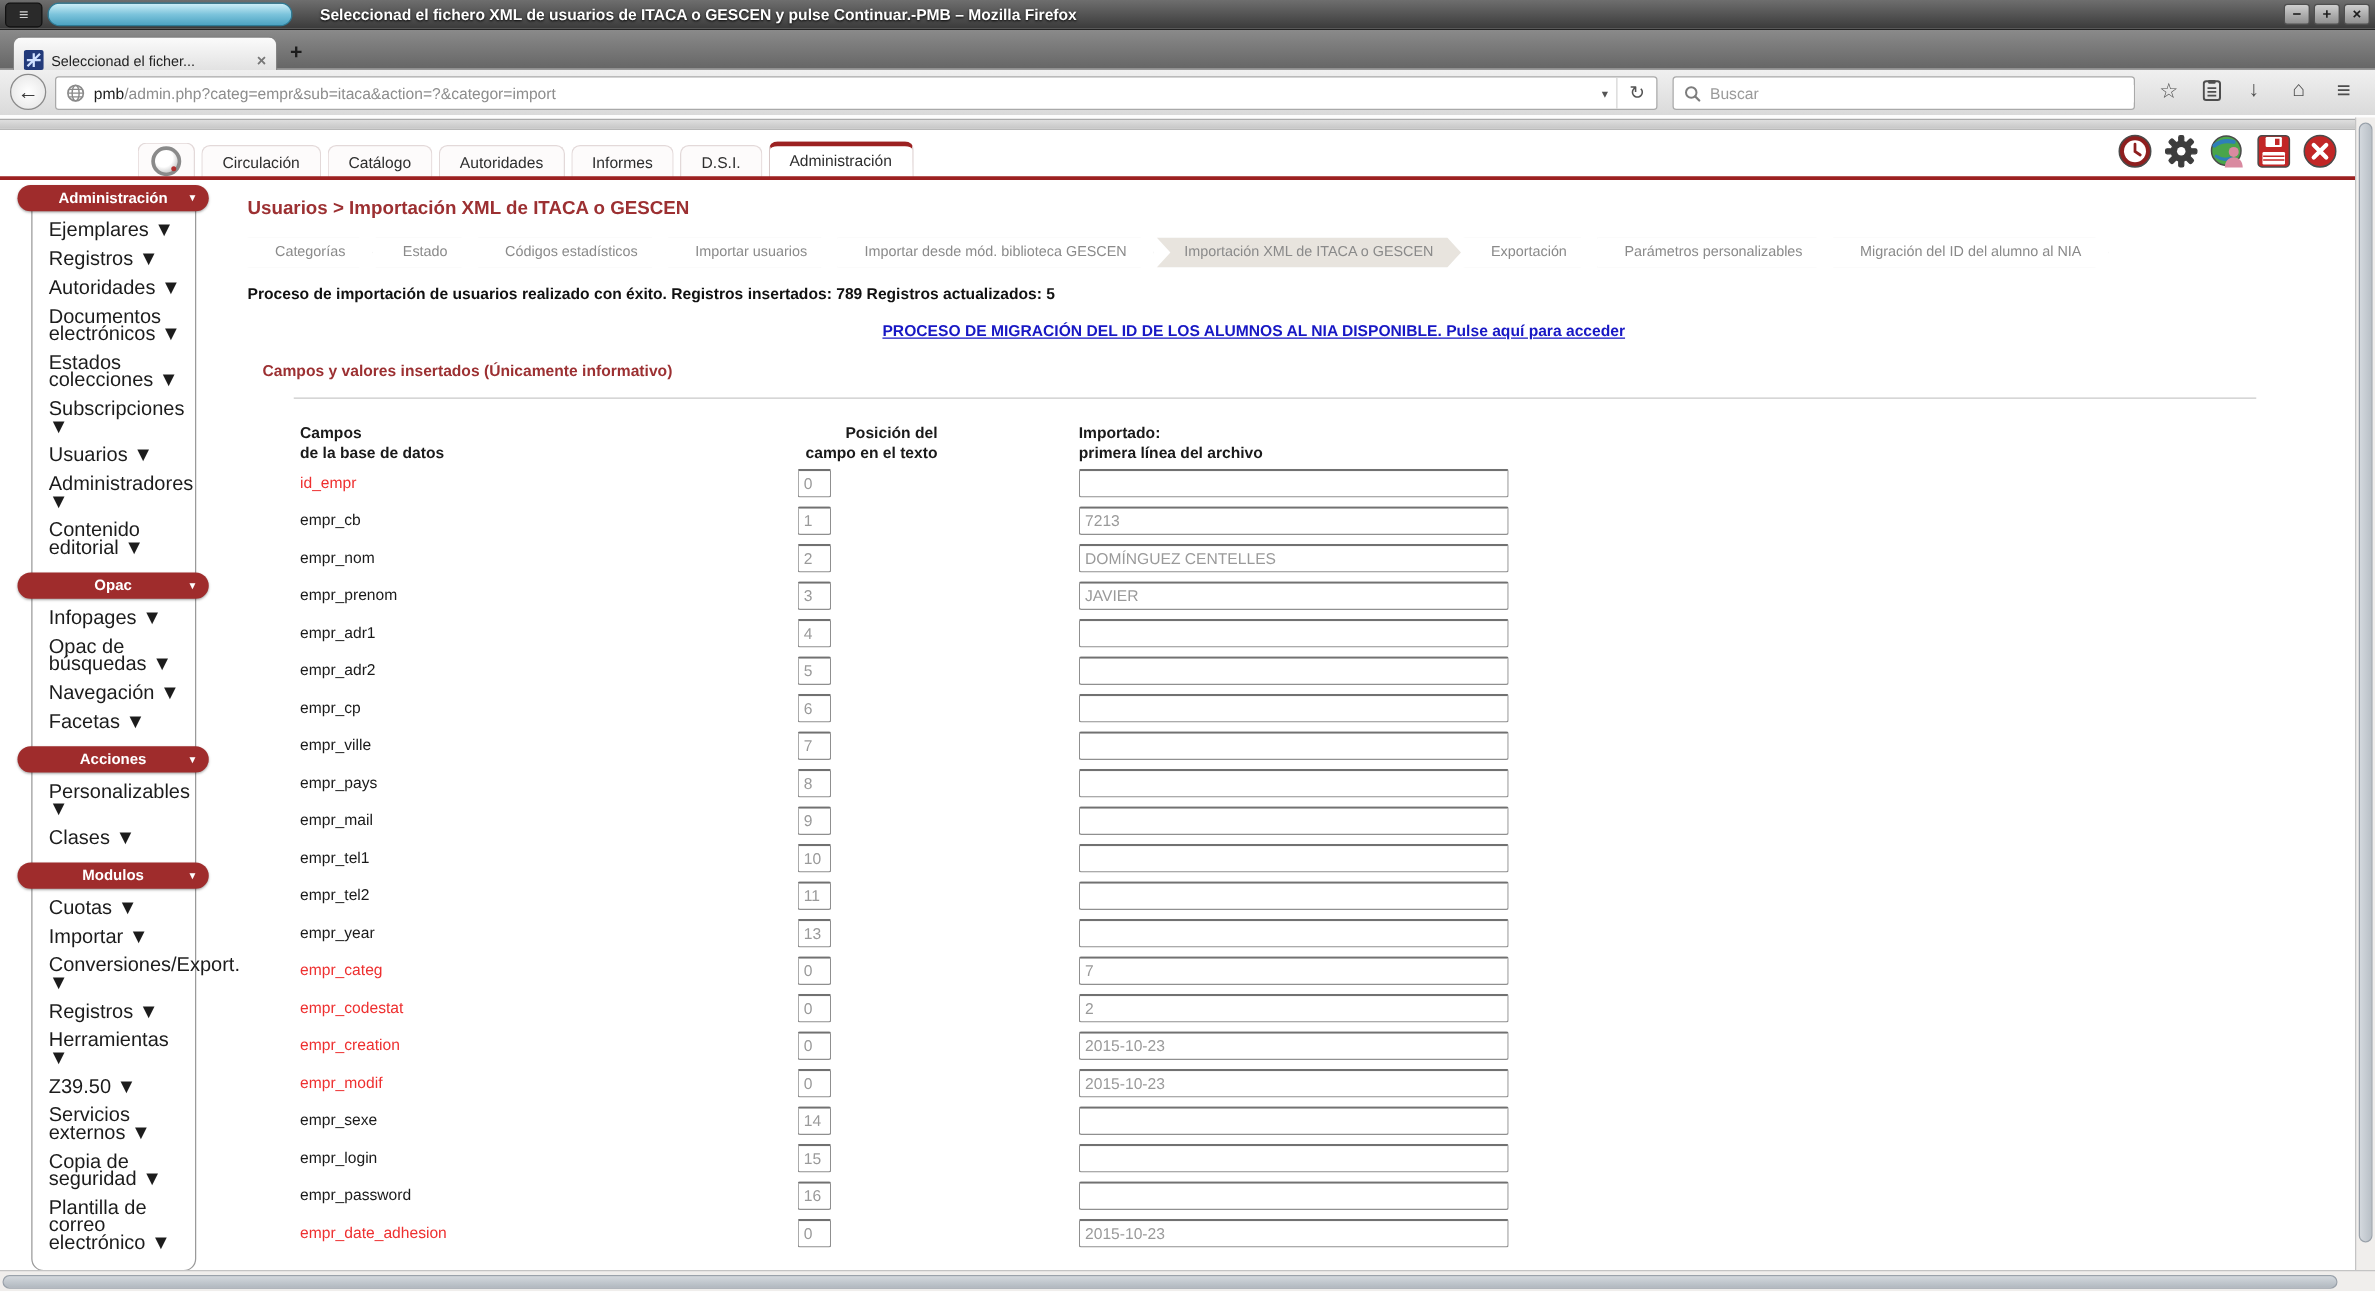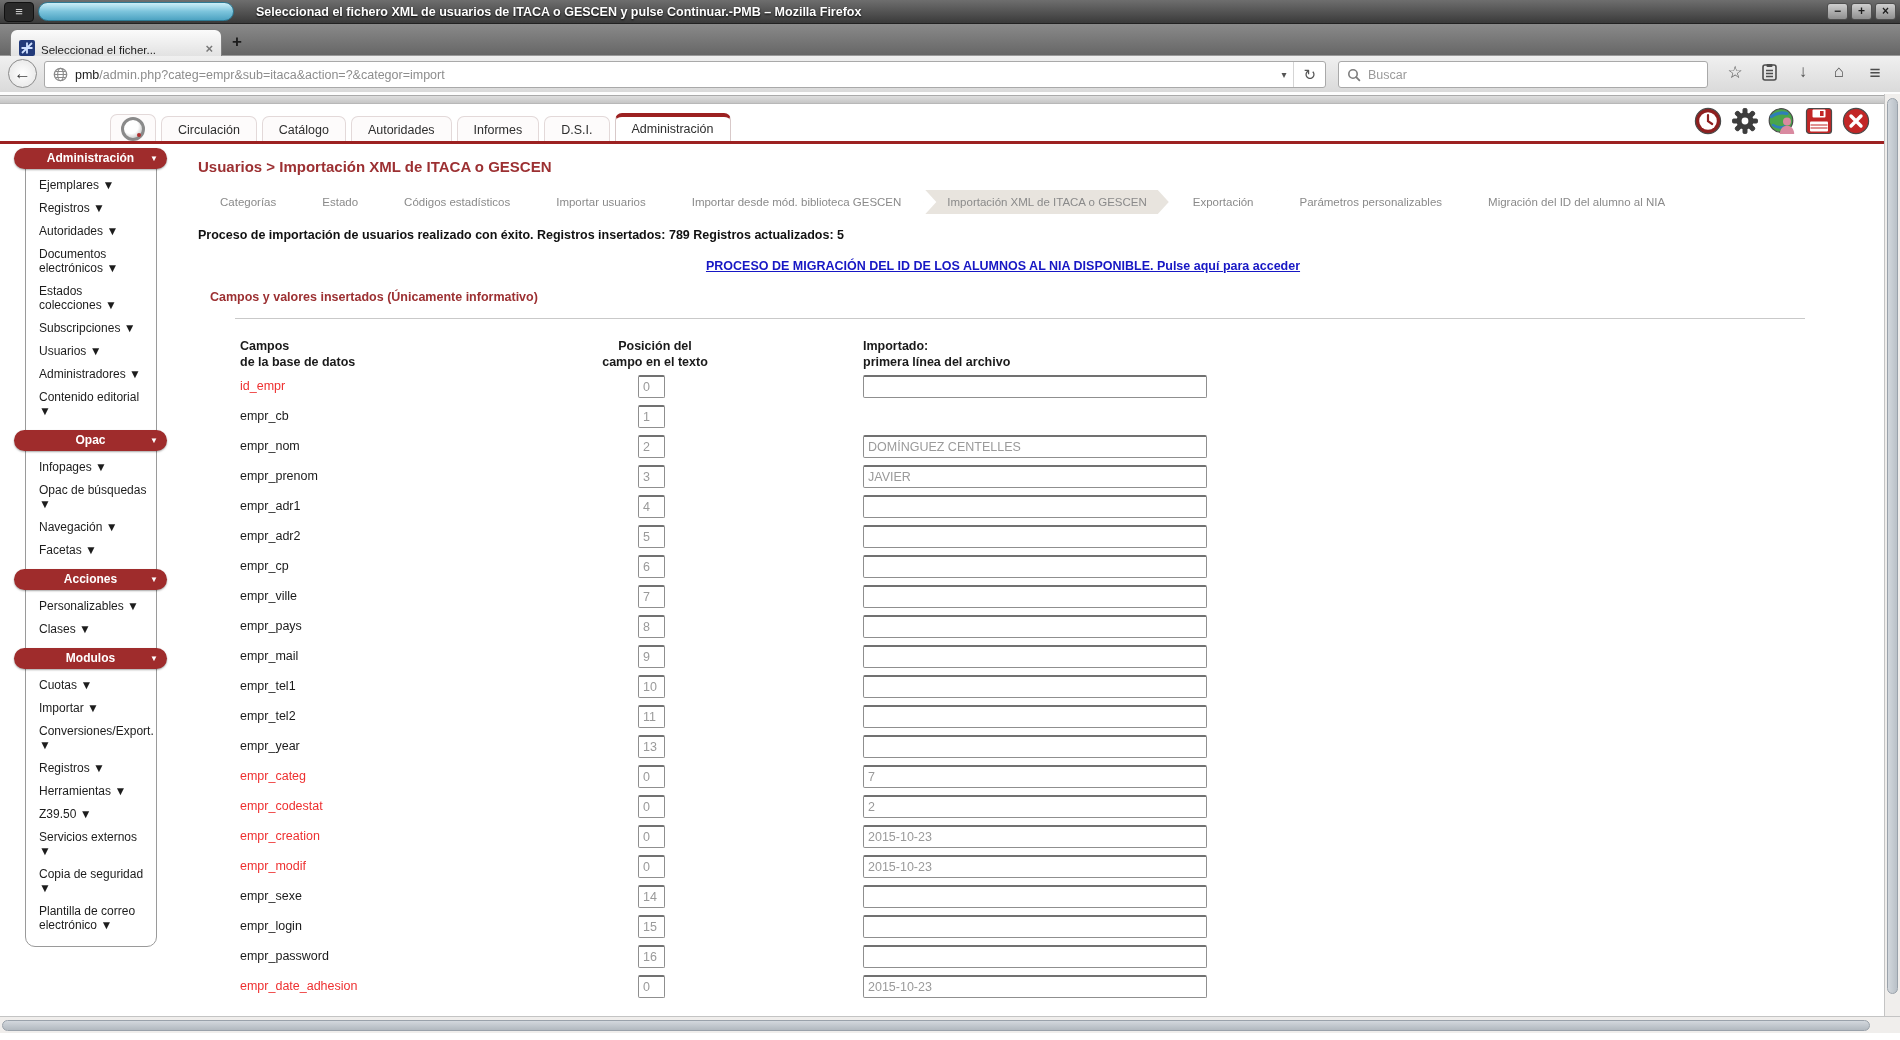--- a/index.html
+++ b/index.html
@@ -79,38 +79,38 @@
 
   
   .sidebar { position:absolute; left:12px; top:54px; width:155px; }
   .side-box { position:relative; margin-left:13px; width:132px; border:1px solid #9a9a9a;
               border-radius:10px; background:#fff; padding-bottom:14px; }
   .sb.header { width:153px; margin:12px 0 2px -12px; height:21px; border-radius:11px; background:#9f2c2c;
                color:#fff; font-weight:bold; font-size:12px; line-height:21px; text-align:center;
                position:relative; box-shadow:0 1px 2px rgba(0,0,0,.35); }
   .sb.header:first-child { margin-top:-11px; }
   .sb.header .caret { position:absolute; right:9px; top:0; font-size:8px; }
-  .sb.item { font-size:12px; color:#1c1c1c; padding-left:13px; width:122px; margin-top:9px; line-height:14px; }
+  .sb.item { font-size:16px; color:#1c1c1c; padding-left:13px; width:122px; margin-top:9px; line-height:14px; }
 
   
   .main { position:absolute; left:198px; top:0; width:1662px; }
   .heading { position:absolute; left:0; top:54px; font-size:15px; font-weight:bold; color:#9c3032; }
   .crumbs { position:absolute; left:0; top:86px; display:flex; gap:2px; }
   .crumb { height:24px; line-height:24px; padding:0 22px; font-size:11.5px; color:#8a8a8a; background:#fff;
            filter:drop-shadow(0 0 1px #bdbdbd);
            clip-path:polygon(0 0, calc(100% - 11px) 0, 100% 50%, calc(100% - 11px) 100%, 0 100%, 11px 50%); }
   .crumb.active { background:#e8e4de; }
   .status-msg { position:absolute; left:0; top:124px; font-size:12.5px; font-weight:bold; color:#111; }
   .mig-link { position:absolute; left:0; top:152px; width:1610px; text-align:center; }
   .mig-link a { font-size:12.5px; font-weight:bold; color:#1717c4; text-decoration:underline; }
   .section-title { position:absolute; left:12px; top:186px; font-size:12.5px; font-weight:bold; color:#9c3032; }
   .rule { position:absolute; left:37px; top:214px; width:1570px; border-top:1px solid #c9c9c9; }
 
   .thead { position:absolute; top:234px; font-size:12.5px; font-weight:bold; color:#1a1a1a; line-height:16px; }
-  .th1 { left:42px; } .th2 { left:362px; width:190px; text-align:center; } .th3 { left:665px; }
+  .th1 { left:42px; } .th2 { left:362px; width:190px; text-align:right; } .th3 { left:665px; }
 
   .rows { position:absolute; left:0; top:270px; width:1662px; }
   .trow { position:relative; height:30px; }
   .fname { position:absolute; left:42px; top:5px; font-size:12.5px; color:#1a1a1a; }
   .trow.red .fname { color:#ee3030; }
   .pos-input, .val-input { position:absolute; top:1px; height:23px; background:#fff; color:#9a9a9a;
         border:1px solid #8f8f8f; border-top:2px solid #717171; border-radius:2px;
         font-size:12.5px; font-family:"Liberation Sans", sans-serif; padding:0 4px; outline:none; }
   .pos-input { left:440px; width:27px; }
   .val-input { left:665px; width:344px; }
@@ -413,20 +413,21 @@
 
     <div class="rows">
       <div class="trow red">
           <span class="fname">id_empr</span>
           <input class="pos-input" readonly="" value="0" style="">
           <input class="val-input" readonly="" style="">
         </div>
         <div class="trow">
           <span class="fname">empr_cb</span>
           <input class="pos-input" readonly="" value="1" style="">
+          <input class="val-input" readonly="" value="7213" style="">
         </div>
         <div class="trow">
           <span class="fname">empr_nom</span>
           <input class="pos-input" readonly="" value="2" style="">
           <input class="val-input" readonly="" value="DOMÍNGUEZ CENTELLES" style="">
         </div>
         <div class="trow">
           <span class="fname">empr_prenom</span>
           <input class="pos-input" readonly="" value="3" style="">
           <input class="val-input" readonly="" value="JAVIER" style="">

